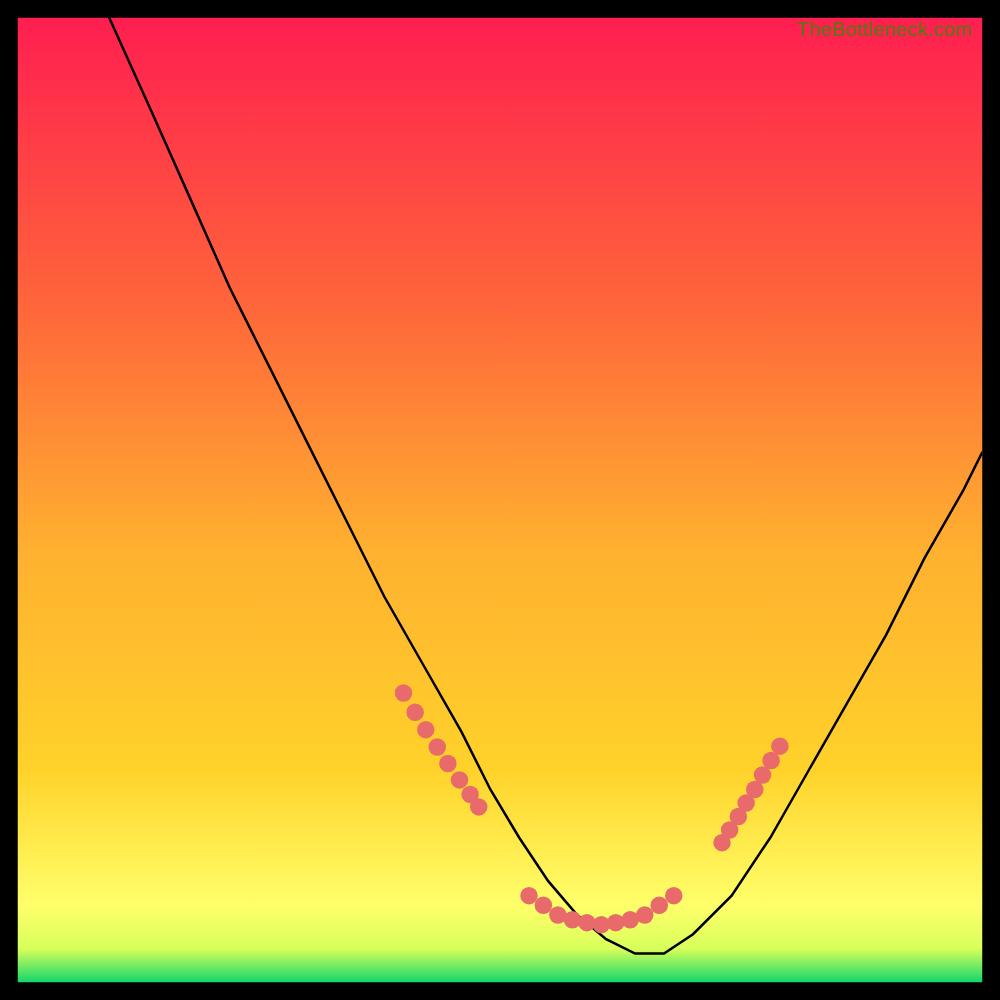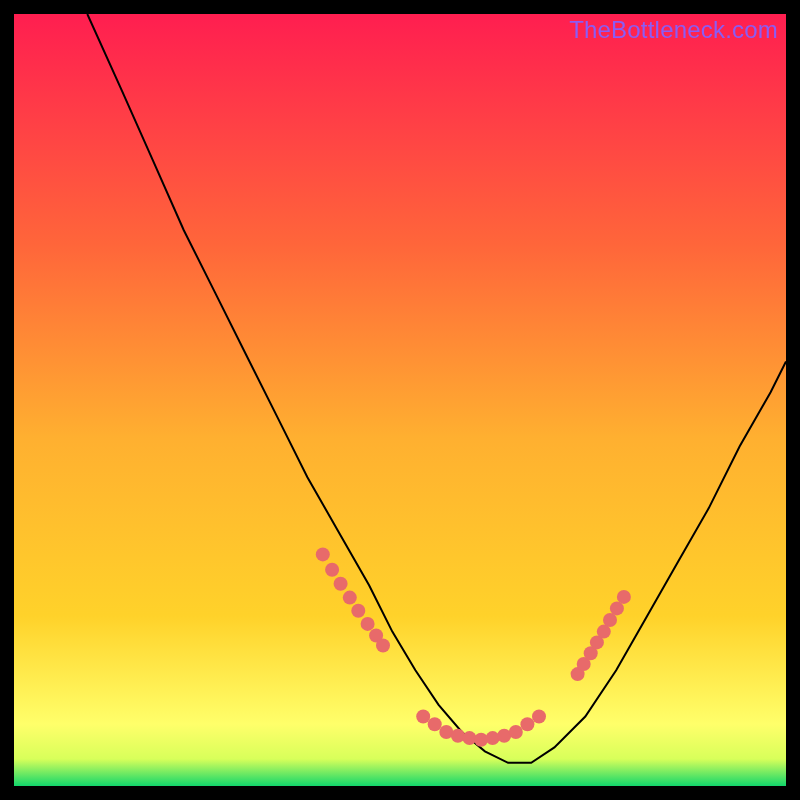--- a/index.html
+++ b/index.html
@@ -23,22 +23,22 @@
     position: absolute;
     left: 0;
     top: 0;
     width: 772px;
     height: 772px;
   }
   .watermark {
     position: absolute;
     top: 2px;
     right: 8px;
-    color: #8b5cf6;
-    font-size: 24px;
+    color: #4d7c0f;
+    font-size: 16px;
     letter-spacing: 0.2px;
     font-weight: 500;
     z-index: 10;
   }
   svg {
     display: block;
   }
 </style>
 </head>
 <body>

